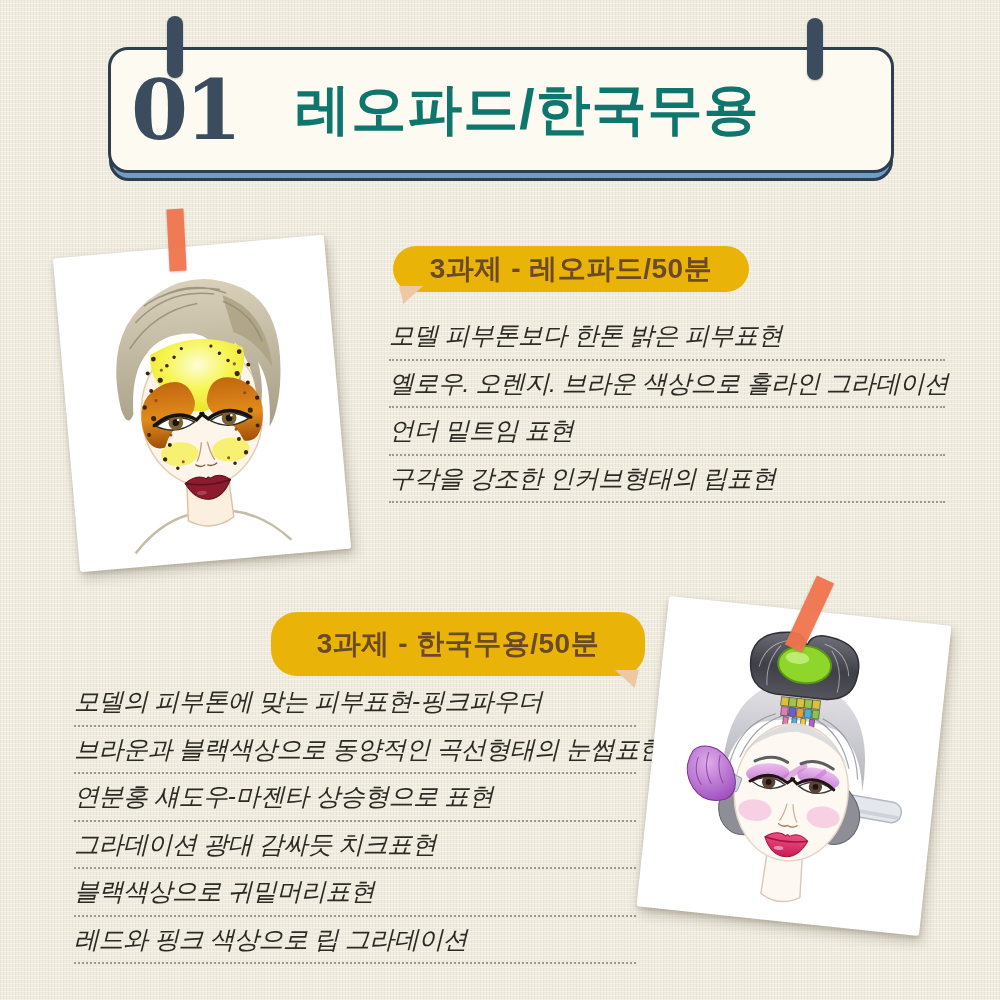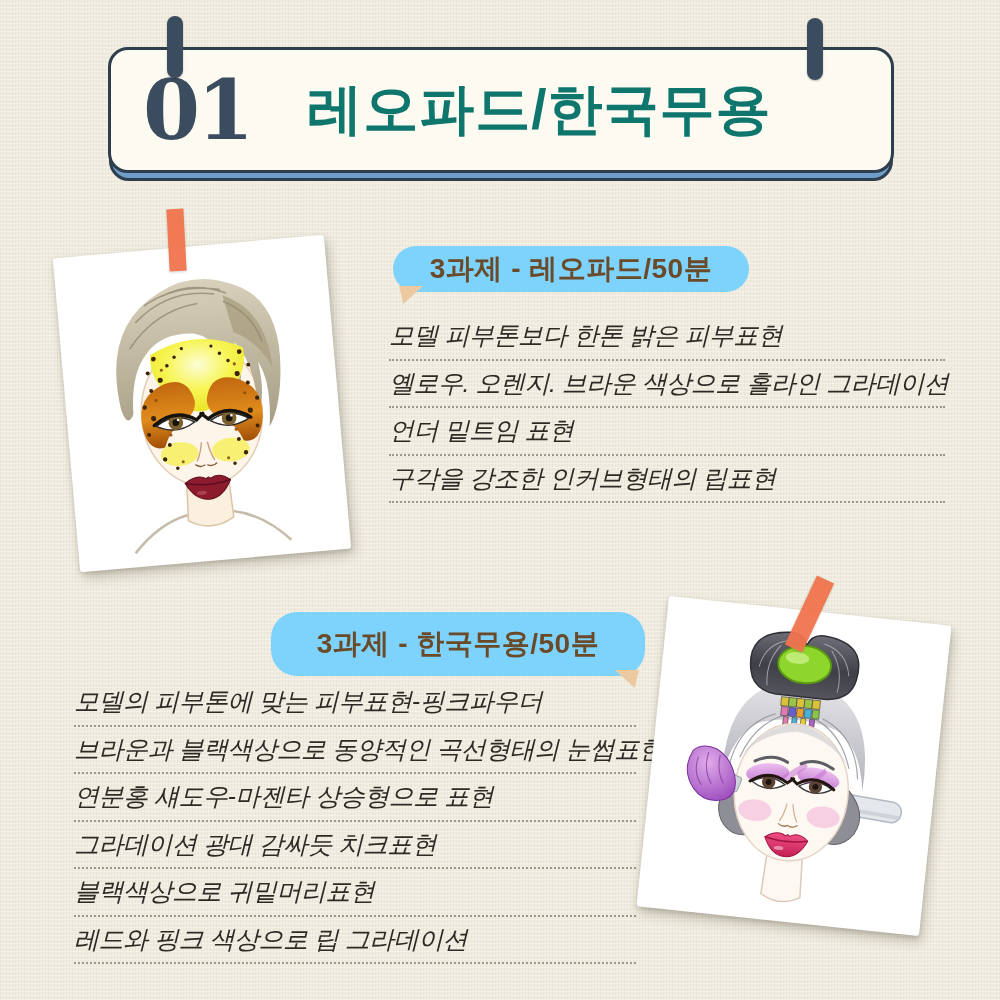--- a/index.html
+++ b/index.html
@@ -19,21 +19,21 @@
   .header-shadow{
     position:absolute; left:1px; right:1px; top:14px; height:120px;
     background:#6f9dc9; border:3px solid #2f3e4d; border-radius:20px;
   }
   .header-card{
     position:absolute; inset:0;
     background:#fcfaf1; border:3px solid #2f3e4d; border-radius:20px;
     display:flex; align-items:center;
   }
   .header-number{
-    margin-left:32px;
+    margin-left:20px;
     font-family:"DejaVu Serif","Liberation Serif",serif;
     font-weight:bold; font-size:82px; line-height:1;
     color:#3a4c5e; letter-spacing:-3px;
   }
   .header-title{
     margin-left:56px;
     font-size:55px; font-weight:bold; letter-spacing:1px;
     color:#0f766e;
   }
   .pin{
@@ -54,21 +54,21 @@
 
   .tape{
     position:absolute; background:#f0744d; opacity:.95;
     box-shadow:0 1px 3px rgba(0,0,0,.18); z-index:5;
   }
   .tape-1{ left:168px; top:209px; width:17px; height:62px; transform:rotate(-3deg); }
   .tape-2{ left:800px; top:576px; width:19px; height:76px; transform:rotate(25deg); }
 
   
   .bubble{
-    position:absolute; background:#7dd3fc; border-radius:26px;
+    position:absolute; background:#eab308; border-radius:26px;
     display:flex; align-items:center; justify-content:center;
     font-size:28px; font-weight:bold; color:#6b4a2a; letter-spacing:0.5px;
   }
   .bubble::after{
     content:""; position:absolute; width:24px; height:18px; background:#edc9a2;
   }
   .bubble-1{ left:393px; top:246px; width:356px; height:46px; }
   .bubble-1::after{ left:6px; bottom:-12px; clip-path:polygon(0 0, 100% 0, 18% 100%); }
   .bubble-2{ left:271px; top:612px; width:374px; height:64px; }
   .bubble-2::after{ right:6px; bottom:-12px; clip-path:polygon(0 0, 100% 0, 82% 100%); }

